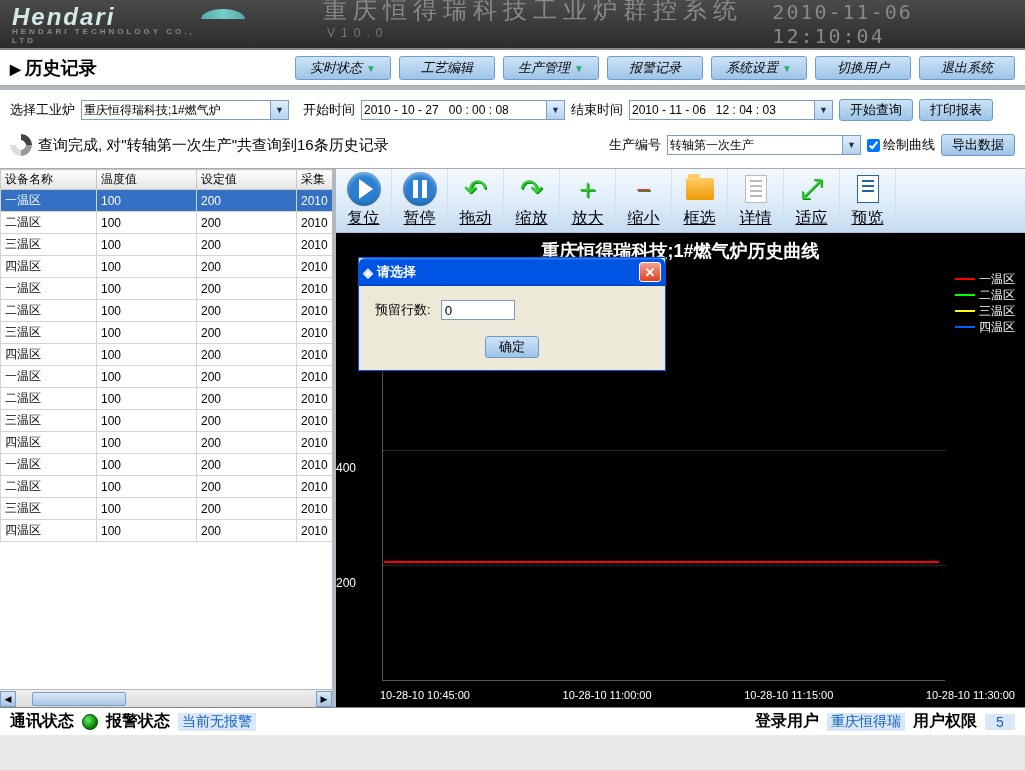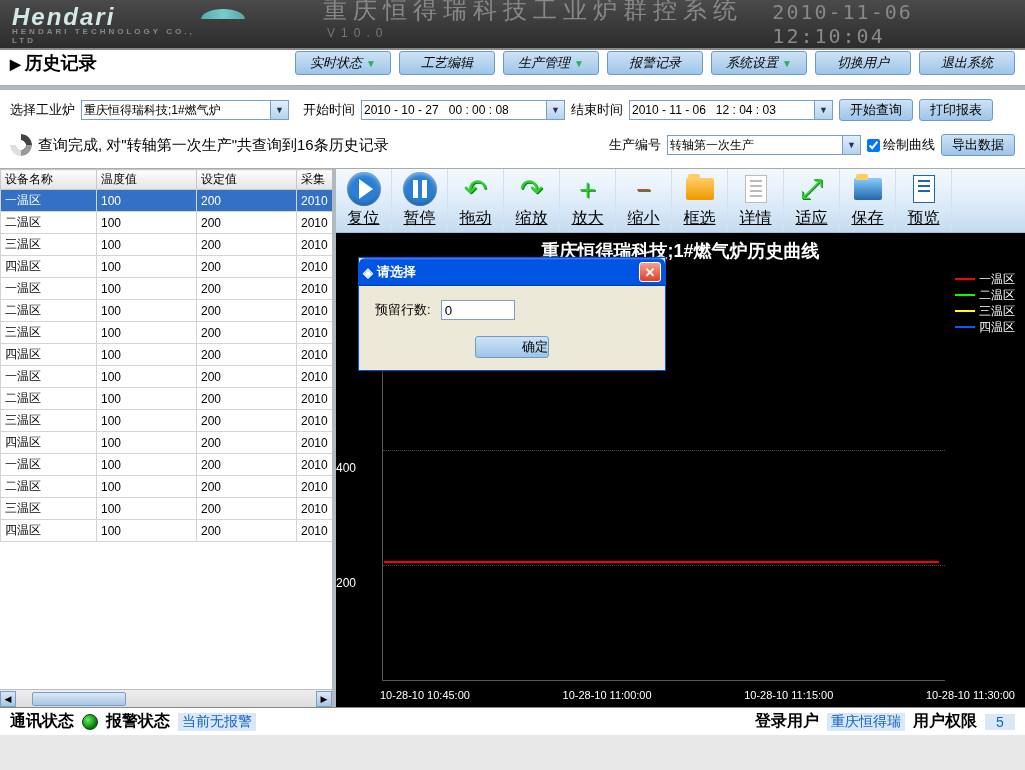--- a/index.html
+++ b/index.html
@@ -8,21 +8,21 @@
 
 .top-header { height: 50px; background: linear-gradient(to bottom, #4a4a4a, #2c2c2c); display: flex; align-items: center; padding: 4px 12px; border-bottom: 2px solid #888; }
 .logo { color: #d4e8e8; font-size: 24px; font-weight: bold; font-style: italic; letter-spacing: 2px; position: relative; padding-right: 40px; }
 .logo-sub { font-size: 8px; color: #888; letter-spacing: 3px; font-style: normal; display: block; margin-top: -4px; }
 .logo::after { content:""; position:absolute; top:6px; right:-2px; width:44px; height:10px; background: linear-gradient(to right,#5aa,#7cc,#5aa); border-radius: 50% 50% 0 0/100% 100% 0 0; }
 .sys-title { color: #888; font-size: 24px; letter-spacing: 6px; margin-left: 80px; }
 .sys-ver { font-size: 12px; color: #777; margin-left: 4px; vertical-align: top; }
 .clock { margin-left: auto; color: #888; font-size: 20px; font-family: monospace; letter-spacing: 2px; }
 
 
-.title-bar { height: 36px; background: #fff; display: flex; padding: 0 10px; border-top: 1px solid #fff; border-bottom: 1px solid #aaa; }
+.title-bar { height: 36px; background: #fff; display: flex; align-items: center; padding: 0 10px; border-top: 1px solid #fff; border-bottom: 1px solid #aaa; }
 .title-text { font-size: 18px; font-weight: bold; }
 .title-text::before { content: "▶"; margin-right: 4px; font-size: 14px; }
 .nav-btns { margin-left: auto; display: flex; gap: 8px; font-style: italic; }
 .nav-btn { width: 96px; height: 24px; background: linear-gradient(to bottom,#cde3f6,#9ec4e8); border: 1px solid #6a9cce; border-radius: 3px; font-size: 13px; display: flex; align-items: center; justify-content: center; cursor: pointer; }
 .nav-btn .arrow { margin-left: 4px; font-size: 10px; color: #3a6; }
 
 
 .query-area { background: #fff; border-top: 4px solid #b0b8c0; padding: 6px 10px 8px; border-bottom: 1px solid #aaa; }
 .query-row { display: flex; align-items: center; gap: 6px; height: 28px; }
 .qlabel { font-size: 13px; white-space: nowrap; }
@@ -67,21 +67,21 @@
 
 .dialog { position:absolute; left: 22px; top: 24px; width: 308px; background: #ece9d8; border: 1px solid #0054e3; box-shadow: 2px 2px 6px rgba(0,0,0,0.5); }
 .dlg-title { height: 28px; background: linear-gradient(to bottom,#3b8cff 0%,#0054e3 8%,#0054e3 92%,#003db0 100%); color: #fff; font-size: 13px; font-weight: bold; display:flex; align-items:center; padding: 0 4px; border-radius: 6px 6px 0 0; }
 .dlg-title .dlg-icon { margin-right: 4px; }
 .dlg-close { margin-left:auto; width: 22px; height: 20px; background: linear-gradient(to bottom,#f6a090,#e04020); border:1px solid #fff; border-radius:3px; color:#fff; display:flex; align-items:center; justify-content:center; font-weight:bold; cursor:pointer; }
 .dlg-body { padding: 14px 16px 12px; }
 .radio-row { display:flex; gap: 14px; align-items:center; font-size:13px; margin-bottom: 14px; }
 .field-row { display:flex; align-items:center; gap: 10px; font-size:13px; margin-bottom: 16px; }
 .field-row input { width: 74px; height: 20px; border:1px solid #7a9ec8; padding:0 3px; }
 .dlg-btn-row { display:flex; justify-content:center; }
-.dlg-btn { width: 74px; height: 22px; background: linear-gradient(to bottom,#cde3f6,#9ec4e8); border:1px solid #6a9cce; border-radius:3px; cursor:pointer; font-size:13px;text-align:right; }
+.dlg-btn { width: 54px; height: 22px; background: linear-gradient(to bottom,#cde3f6,#9ec4e8); border:1px solid #6a9cce; border-radius:3px; cursor:pointer; font-size:13px; }
 
 
 .footer { height: 28px; background: #fff; border-top: 1px solid #888; display:flex; align-items:center; padding: 0 10px; font-size: 16px; font-weight: bold; gap: 8px; }
 .footer .led { width: 16px; height:16px; background: radial-gradient(circle at 35% 35%, #6e6, #070 70%); border-radius:50%; border:1px solid #040; }
 .footer .blue { color: #1660c4; background:#d8e8f8; padding:0 4px; font-weight:normal; font-size:14px; }
 .footer .spacer { flex:1; }
 
 .icon-play { width:0;height:0;border-left:14px solid #fff;border-top:10px solid transparent;border-bottom:10px solid transparent; margin-left:4px; }
 .icon-circ { width:34px;height:34px;border-radius:50%;background:#2a7fd4;display:flex;align-items:center;justify-content:center; box-shadow: inset 0 2px 4px rgba(255,255,255,0.5), inset 0 -2px 4px rgba(0,0,0,0.3); }
 .icon-pause { display:flex; gap:4px; }
@@ -355,26 +355,20 @@
           <div class="tool-label">详情</div>
         </div>
         <div class="tool-btn">
           <div class="tool-icon">
             <div class="icon-arrow-green">⤢</div>
           </div>
           <div class="tool-label">适应</div>
         </div>
         <div class="tool-btn">
           <div class="tool-icon">
-            <div class="icon-folder" style="background:linear-gradient(to bottom,#8cf,#26a)"></div>
-          </div>
-          <div class="tool-label">保存</div>
-        </div>
-        <div class="tool-btn">
-          <div class="tool-icon">
             <div class="icon-doc" style="border-color:#26a">
               <span style="background:#26a"></span>
               <span style="background:#26a"></span>
               <span style="background:#26a"></span>
             </div>
           </div>
           <div class="tool-label">预览</div>
         </div>
       </div>
     <div class="chart-area">

